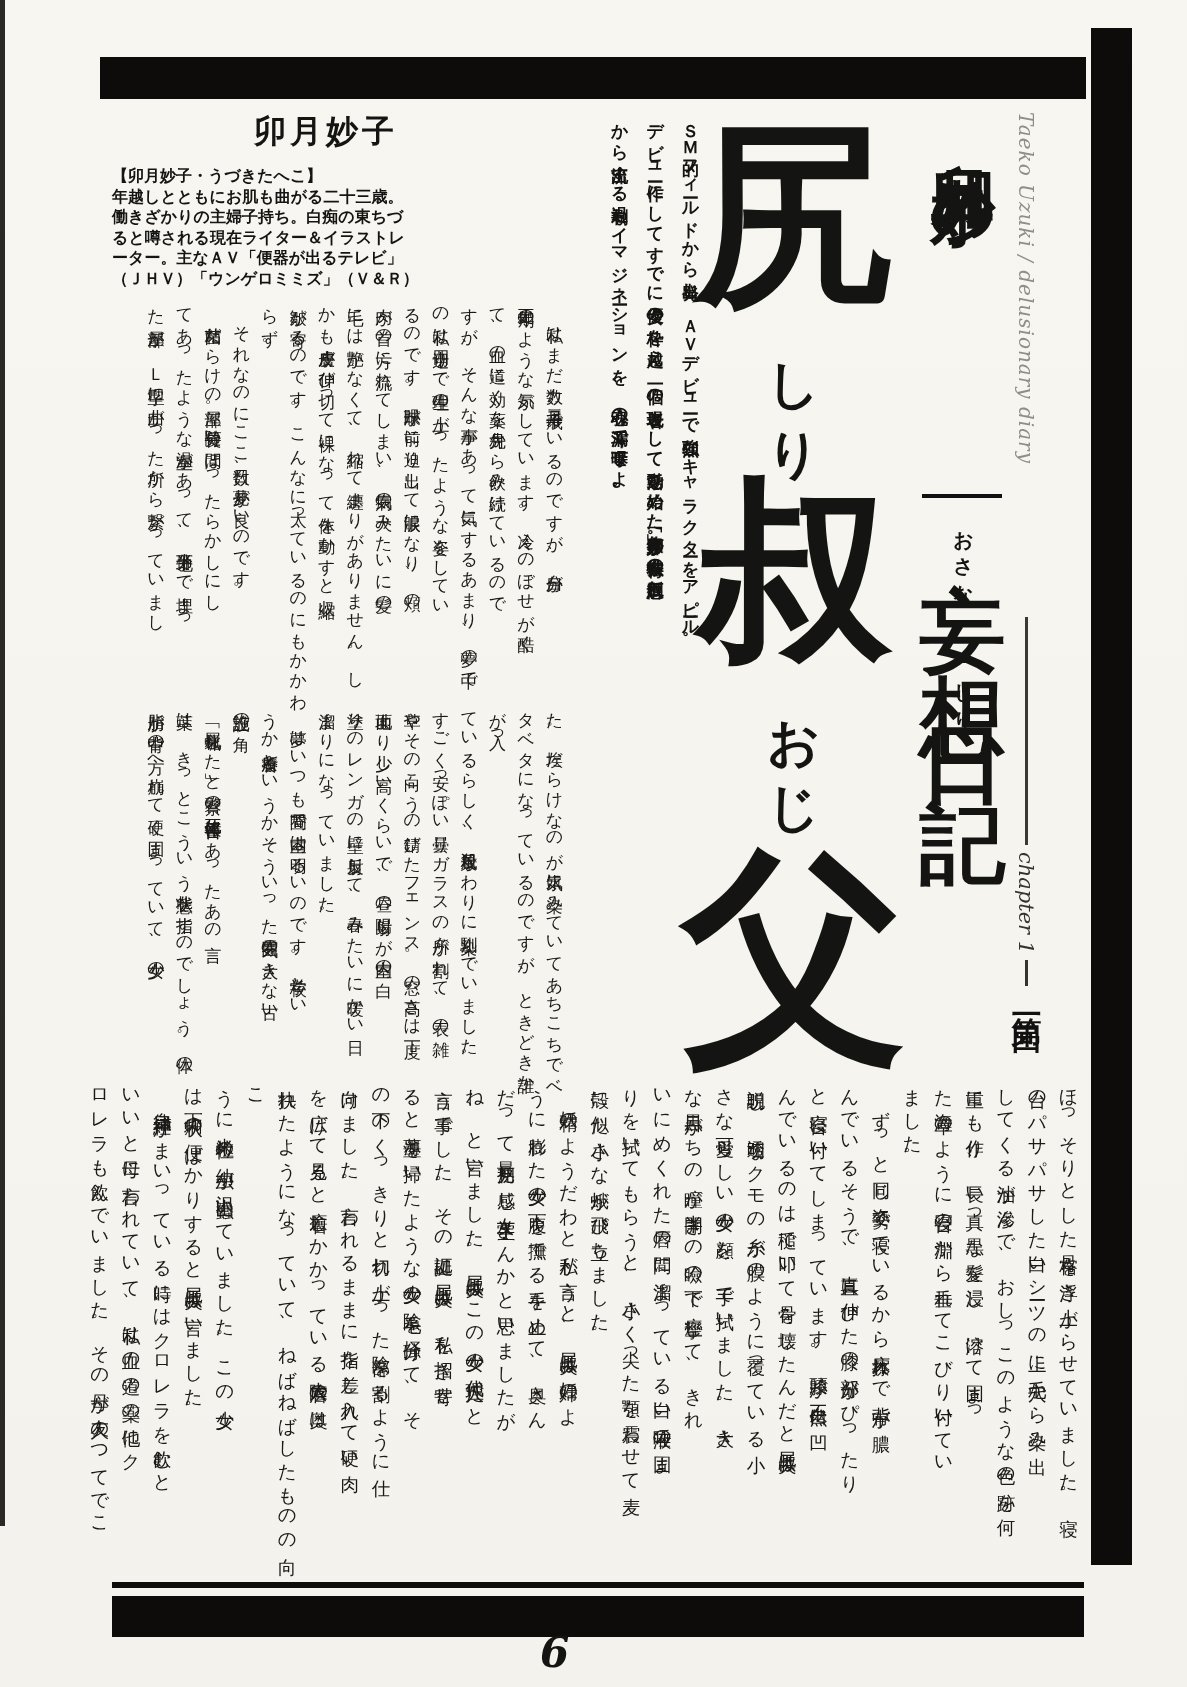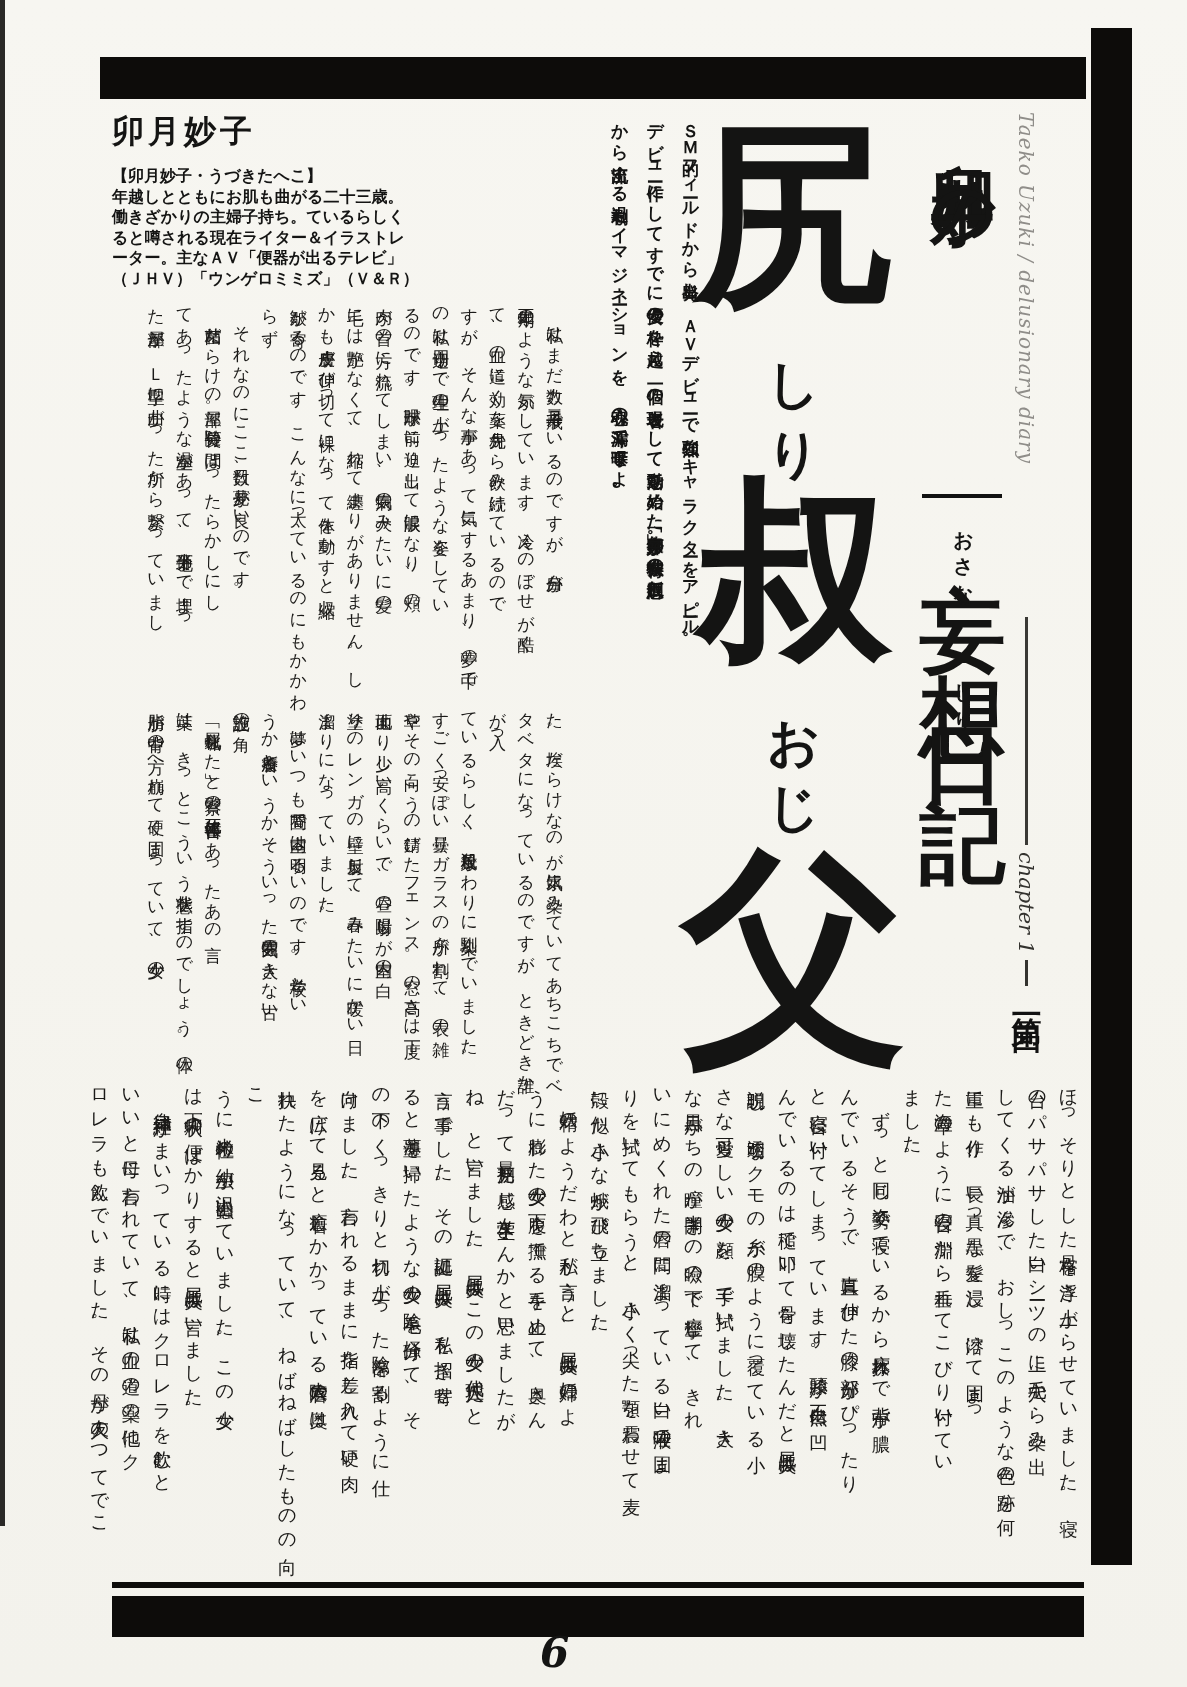--- a/index.html
+++ b/index.html
@@ -15,21 +15,21 @@
   
   .right-strip{left:1091px;top:28px;width:41px;height:1537px;}
   .right-line{left:1140px;top:34px;width:5px;height:1526px;background:#2a2927;}
   
   .bottom-thin{left:112px;top:1582px;width:972px;height:6px;}
   .bottom-thick{left:112px;top:1596px;width:972px;height:41px;}
 
   
   .bio{position:absolute;left:112px;top:110px;width:312px;
        font-family:"DejaVu Sans","Liberation Sans",sans-serif;}
-  .bio-title{font-weight:700;font-size:32px;text-align:left;padding-right:26px;
+  .bio-title{font-weight:700;font-size:32px;text-align:right;padding-right:26px;
              letter-spacing:4px;margin-bottom:12px;}
   .bio-text{font-size:16px;font-weight:700;line-height:20.5px;white-space:pre-line;
             letter-spacing:0px;}
 
   
   .credit-col{position:absolute;left:1006px;top:112px;width:40px;height:990px;}
   .credit-en{position:absolute;top:0;left:50%;transform:translateX(-50%);
              writing-mode:vertical-rl;font-style:italic;font-size:20px;color:#8f8d89;
              letter-spacing:1px;white-space:nowrap;font-family:"DejaVu Serif",serif;}
   .credit-rule{position:absolute;top:505px;left:19px;width:3px;height:228px;background:#3a3935;}
@@ -89,21 +89,21 @@
   <div class="bar top-bar"></div>
   <div class="bar right-strip"></div>
   <div class="right-line"></div>
   <div class="bar bottom-thin"></div>
   <div class="bar bottom-thick"></div>
 
   <div class="bio">
     <div class="bio-title">卯月妙子</div>
     <div class="bio-text">【卯月妙子・うづきたへこ】
 年越しとともにお肌も曲がる二十三歳。
-働きざかりの主婦子持ち。ているらしく
+働きざかりの主婦子持ち。白痴の東ちづ
 ると噂される現在ライター＆イラストレ
 ーター。主なＡＶ「便器が出るテレビ」
 （ＪＨＶ）「ウンゲロミミズ」（Ｖ＆Ｒ）</div>
   </div>
 
   <div class="credit-col">
     <div class="credit-en">Taeko Uzuki / delusionary diary</div>
     <div class="credit-rule"></div>
     <div class="chapter-en">chapter 1</div>
     <div class="chapter-rule"></div>

